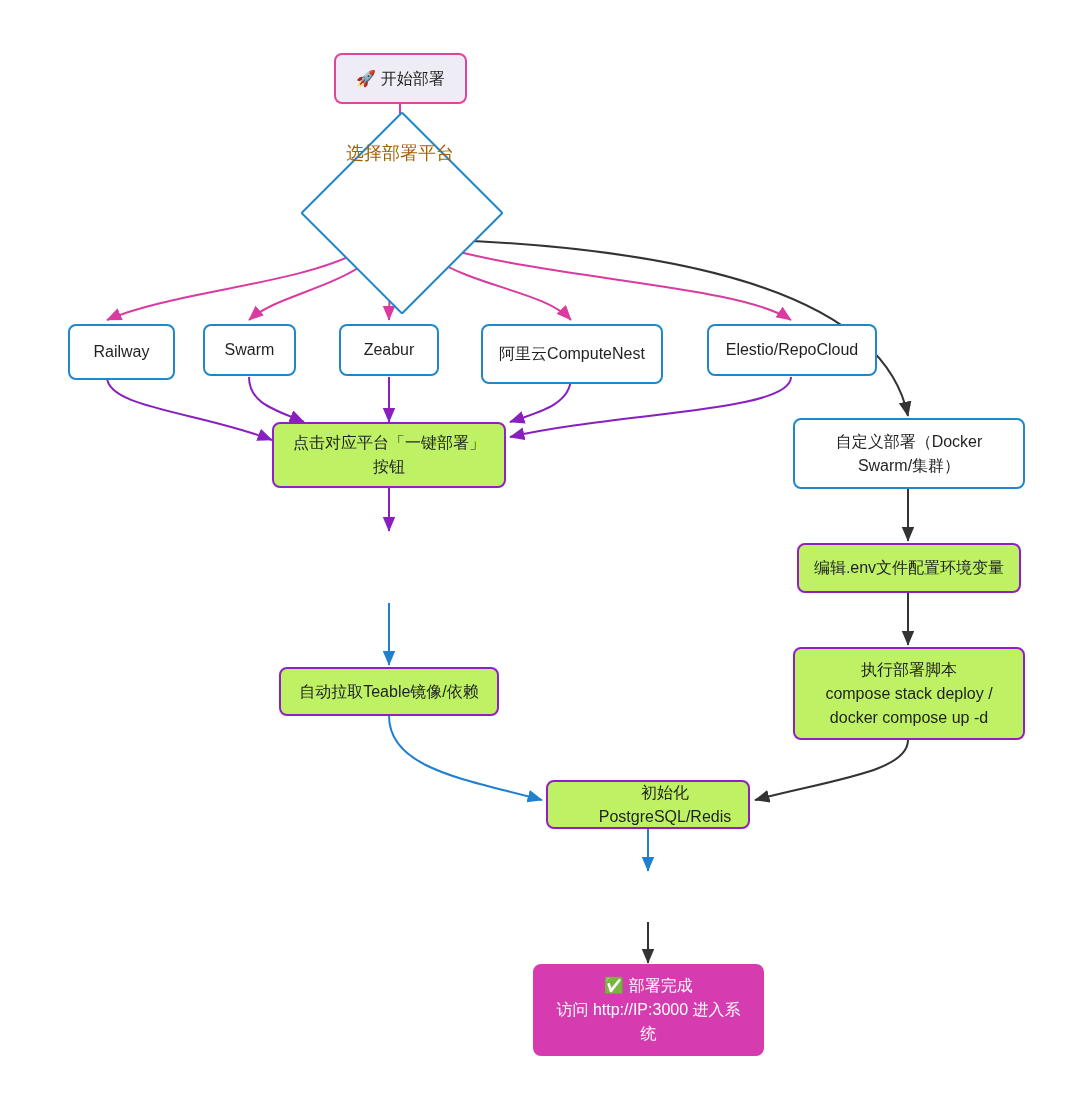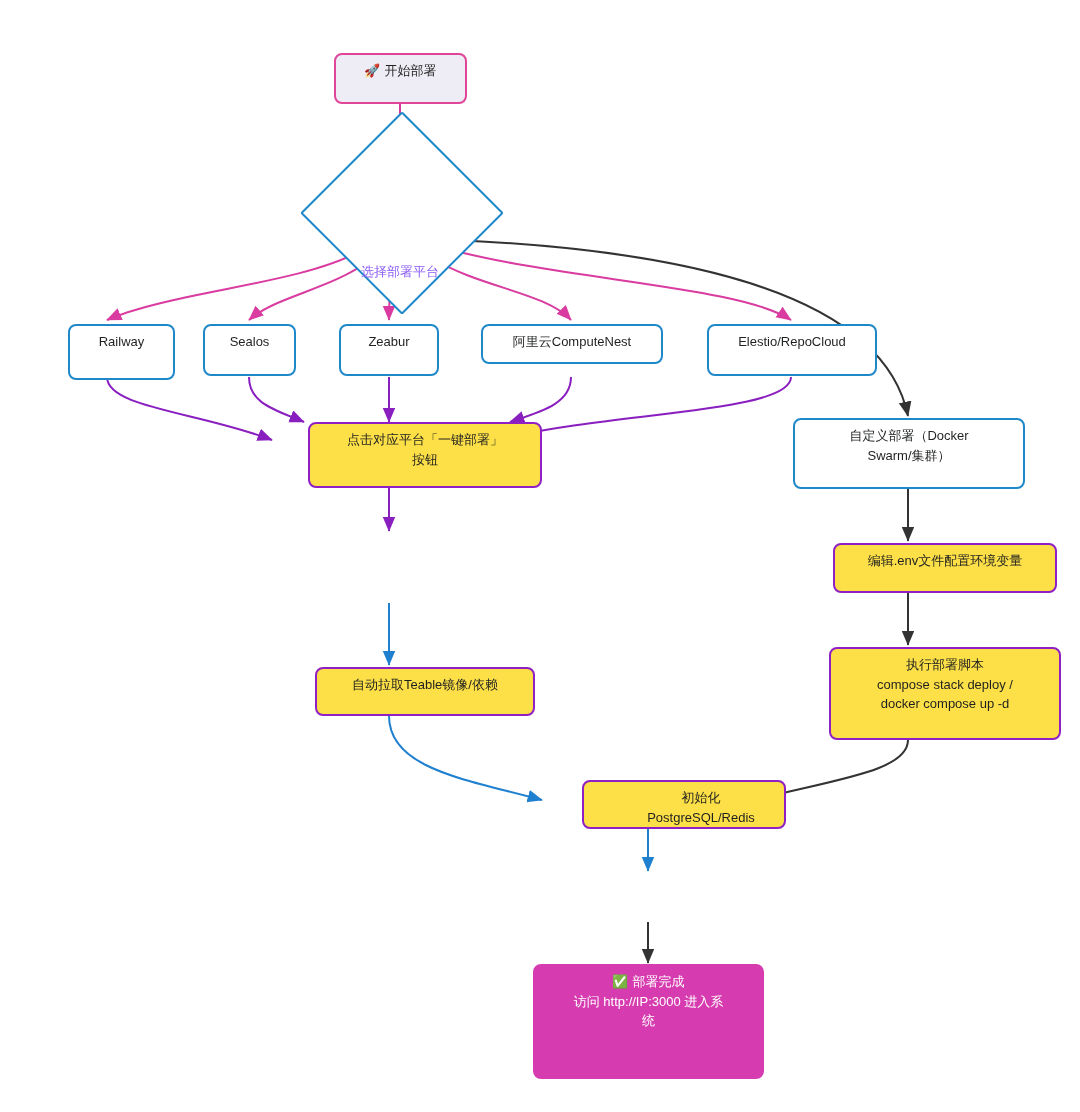--- a/index.html
+++ b/index.html
@@ -22,37 +22,38 @@
     left: 0;
     top: 0;
     width: 1080px;
     height: 1112px;
     pointer-events: none;
   }
   .node {
     position: absolute;
     box-sizing: border-box;
     display: flex;
+    align-items: center;
     justify-content: center;
     text-align: center;
     border-radius: 8px;
     border-width: 2px;
     border-style: solid;
-    font-size: 13px;
+    font-size: 16px;
     line-height: 1.5;
     color: #1f2020;
     padding: 6px 10px;
     background: #ffffff;
   }
   .node .lbl {
     display: block;
     width: 100%;
   }
   .node.blue  { border-color: #1f88c9; background: #ffffff; }
-  .node.purple{ border-color: #9120c4; background: #fde047; margin-left: 36px; }
+  .node.purple{ border-color: #9120c4; background: #bef264; }
   .node.start {
     border-color: #e0459a;
     background: #eeedf5;
   }
   .node.finish {
     border-color: #dd3dab;
     background: #d63cb0;
     color: #ffffff;
   }
   .diamond {
@@ -60,24 +61,24 @@
     width: 140px;
     height: 140px;
     border: 2px solid #1f88c9;
     background: #ffffff;
     transform: rotate(45deg);
     border-radius: 2px;
   }
   .diamond-label {
     position: absolute;
     display: flex;
-    align-items: flex-end;
+    align-items: flex-start;
     justify-content: center;
-    font-size: 13px;
-    color: #8b5cf6;
+    font-size: 18px;
+    color: #a16207;
     white-space: nowrap;
   }
   .emoji {
     font-family: "DejaVu Sans", sans-serif;
   }
 </style>
 </head>
 <body>
 
 <div id="canvas">
@@ -138,26 +139,26 @@
 
   <div class="diamond" style="left:330px; top:141px;"></div>
   <div class="diamond-label" style="left:330px; top:141px; width:140px; height:140px;">
     <span>选择部署平台</span>
   </div>
 
   <div class="node blue" style="left:68px; top:324px; width:107px; height:56px;">
     <span class="lbl">Railway</span>
   </div>
   <div class="node blue" style="left:203px; top:324px; width:93px; height:52px;">
-    <span class="lbl">Sealos</span>
+    <span class="lbl">Swarm</span>
   </div>
   <div class="node blue" style="left:339px; top:324px; width:100px; height:52px;">
     <span class="lbl">Zeabur</span>
   </div>
-  <div class="node blue" style="left:481px; top:324px; width:182px; height:40px;">
+  <div class="node blue" style="left:481px; top:324px; width:182px; height:60px;">
     <span class="lbl">阿里云ComputeNest</span>
   </div>
   <div class="node blue" style="left:707px; top:324px; width:170px; height:52px;">
     <span class="lbl">Elestio/RepoCloud</span>
   </div>
 
   <div class="node purple" style="left:272px; top:422px; width:234px; height:66px;">
     <span class="lbl">
       <span>点击对应平台「一键部署」</span><br>
       <span>按钮</span>
@@ -186,21 +187,21 @@
       <span>compose stack deploy /</span><br>
       <span>docker compose up -d</span>
     </span>
   </div>
 
   <div class="node purple" style="left:546px; top:780px; width:204px; height:49px;padding-left:44px;">
     <span class="lbl">初始化PostgreSQL/Redis</span>
   </div>
 
 
-  <div class="node finish" style="left:533px; top:964px; width:231px; height:115px; border-color:#d63cb0;">
+  <div class="node finish" style="left:533px; top:964px; width:231px; height:92px; border-color:#d63cb0;">
     <span class="lbl">
       <span class="emoji">✅</span>
       <span>部署完成</span><br>
       <span>访问 http://IP:3000 进入系</span><br>
       <span>统</span>
     </span>
   </div>
 
 </div>
 

